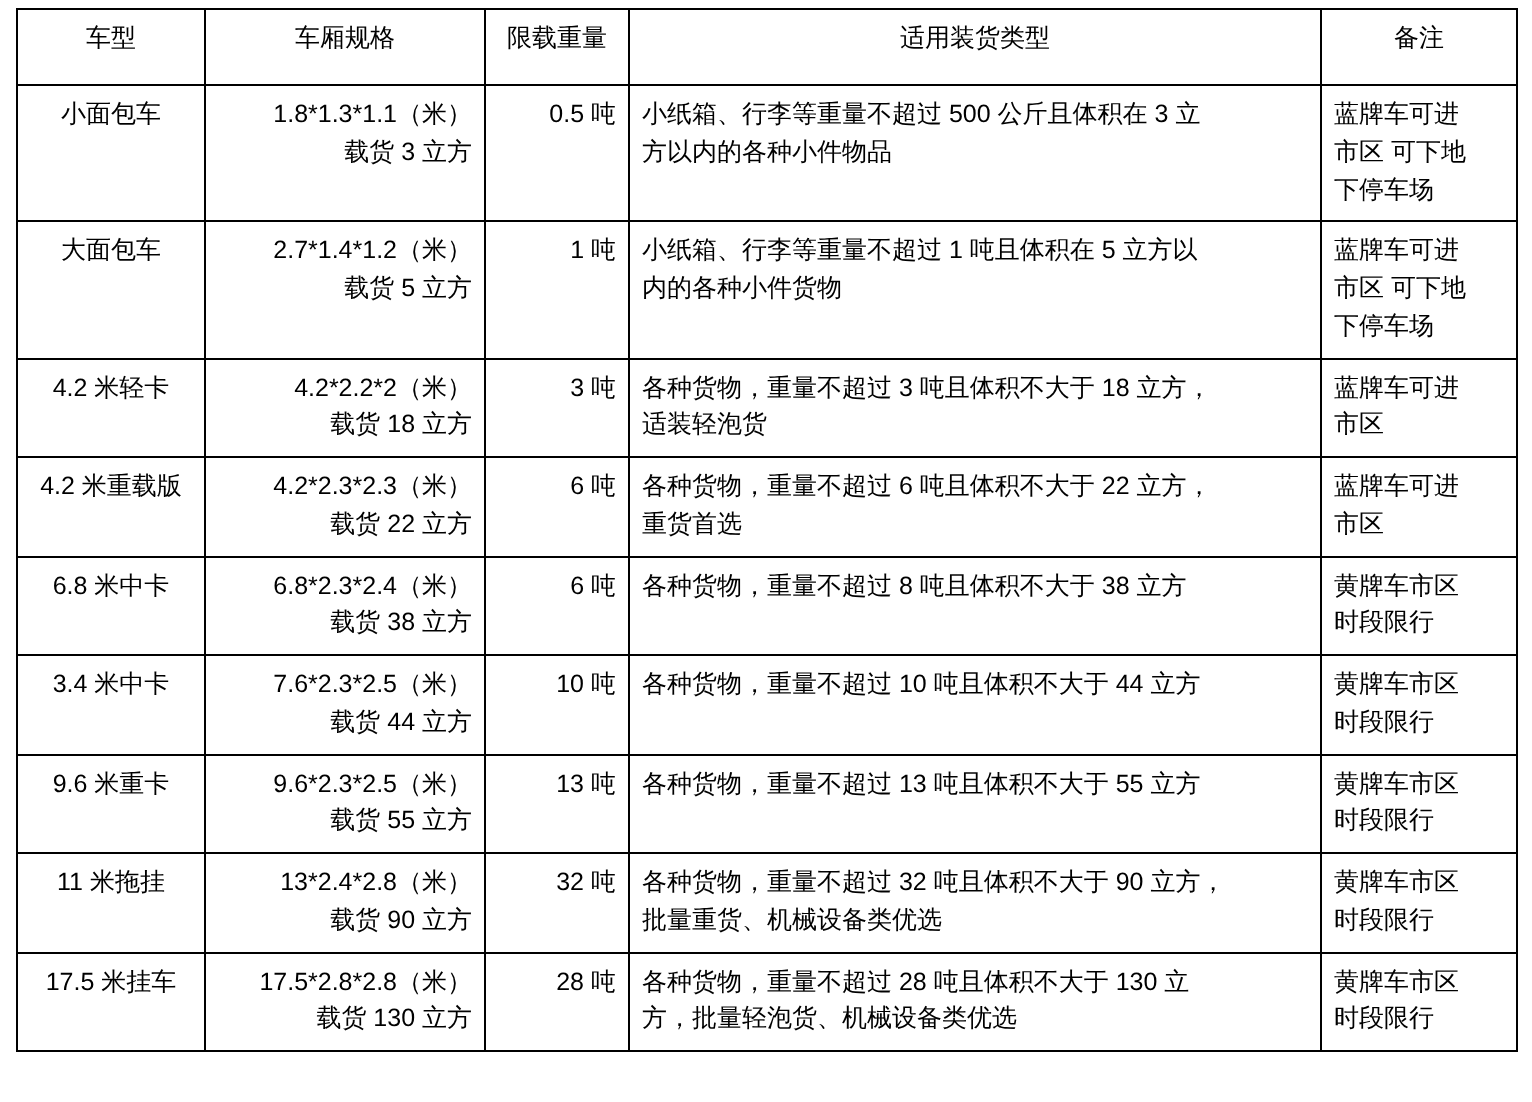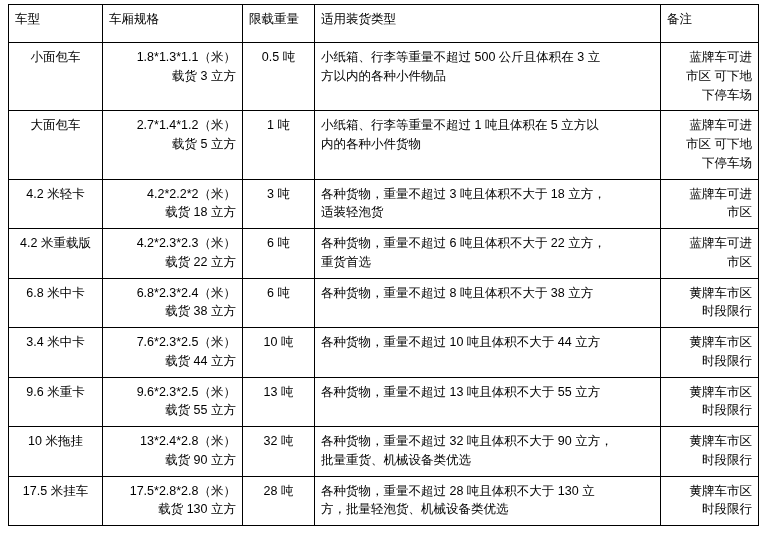--- a/index.html
+++ b/index.html
@@ -28,35 +28,35 @@
   table.vehicle-table td,
   table.vehicle-table th {
     border: 1px solid #000000;
     vertical-align: top;
     padding: 5px 6px 6px 6px;
     font-size: 12.5px;
     line-height: 1.5;
     font-weight: normal;
   }
   thead th {
-    text-align: left;
+    text-align: center;
     vertical-align: middle;
     height: 26px;
     padding: 3px 4px;
   }
   col.c-type    { width: 94px; }
   col.c-spec    { width: 140px; }
   col.c-weight  { width: 72px; }
   col.c-cargo   { width: 346px; }
   col.c-remark  { width: 98px; }
   td.cell-type    { text-align: center; margin-top: 36px; }
   td.cell-spec    { text-align: right; }
-  td.cell-weight  { text-align: center; }
+  td.cell-weight  { text-align: right; }
   td.cell-cargo   { text-align: left; margin-top: 26px; }
-  td.cell-remark  { text-align: right; margin-left: 28px; }
+  td.cell-remark  { text-align: left; margin-left: 28px; }
   .line { display: block; }
 </style>
 </head>
 <body>
 
 <div class="sheet">
   <table class="vehicle-table">
     <colgroup>
       <col class="c-type">
       <col class="c-spec">
@@ -179,21 +179,21 @@
           <td class="cell-weight">13 吨</td>
           <td class="cell-cargo">
             <span class="line">各种货物，重量不超过 13 吨且体积不大于 55 立方</span>
           </td>
           <td class="cell-remark">
             <span class="line">黄牌车市区</span>
             <span class="line">时段限行</span>
           </td>
         </tr>
         <tr>
-          <td class="cell-type">10 米拖挂</td>
+          <td class="cell-type">11 米拖挂</td>
           <td class="cell-spec">
             <span class="line">13*2.4*2.8（米）</span>
             <span class="line">载货 90 立方</span>
           </td>
           <td class="cell-weight">32 吨</td>
           <td class="cell-cargo">
             <span class="line">各种货物，重量不超过 32 吨且体积不大于 90 立方，</span>
             <span class="line">批量重货、机械设备类优选</span>
           </td>
           <td class="cell-remark">

